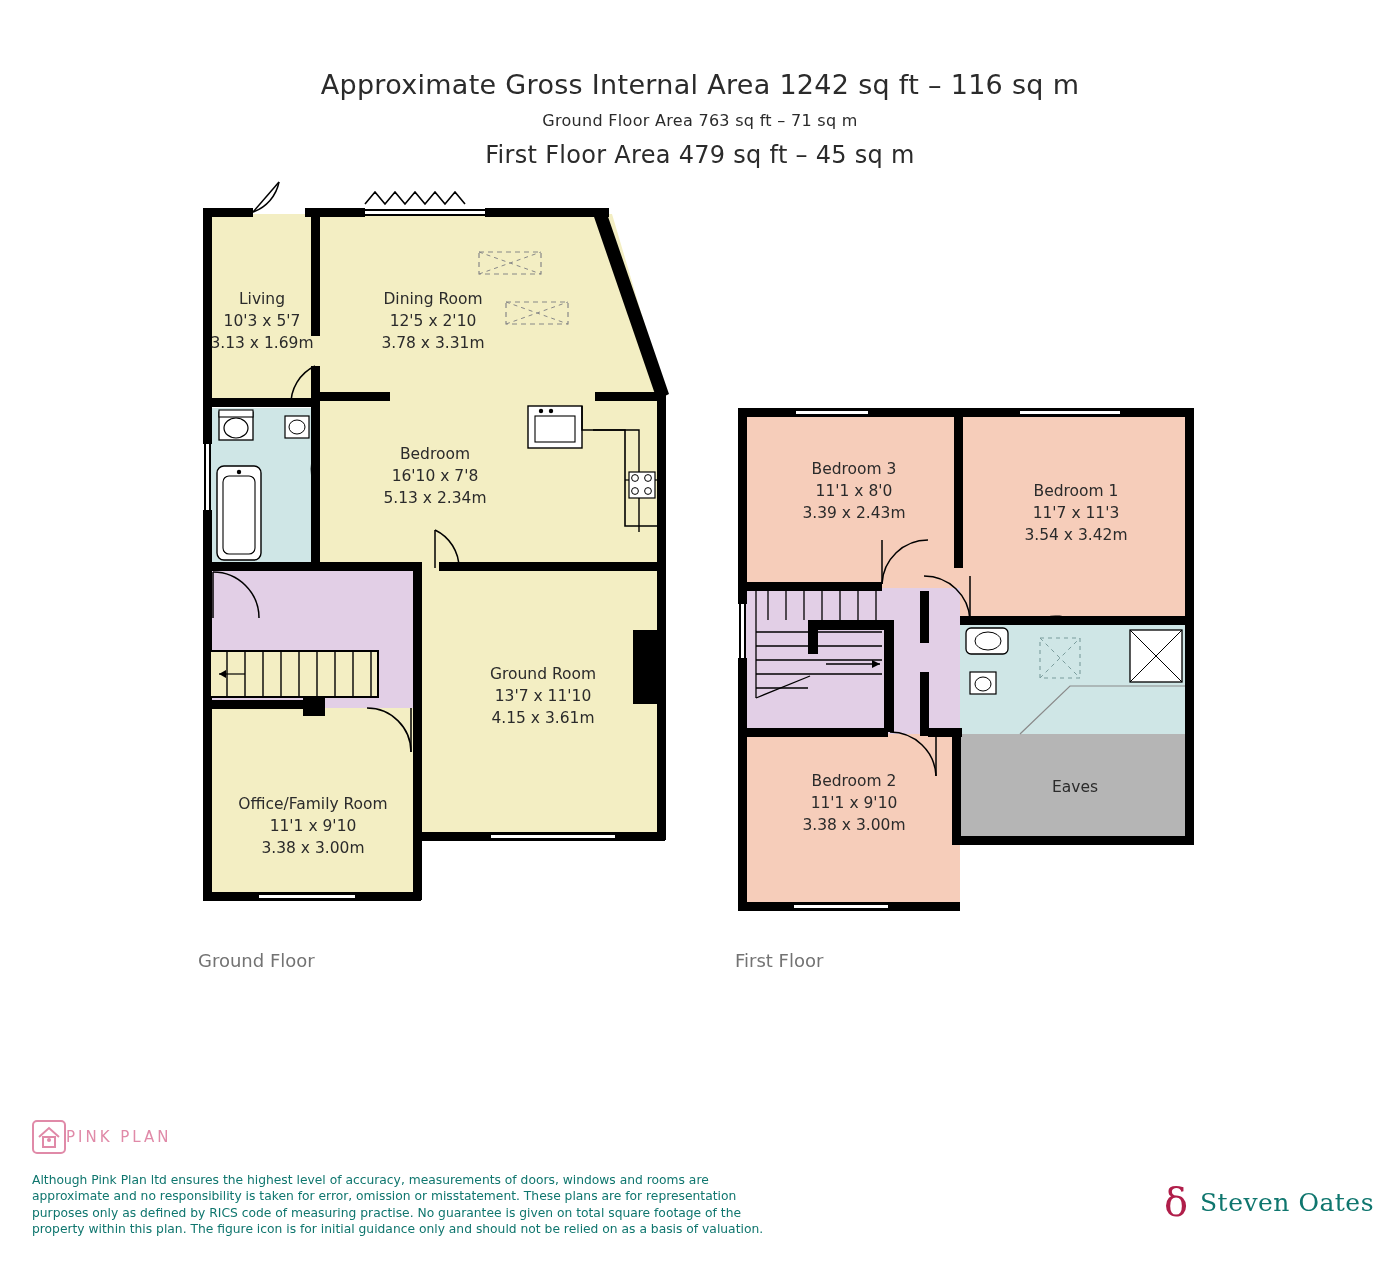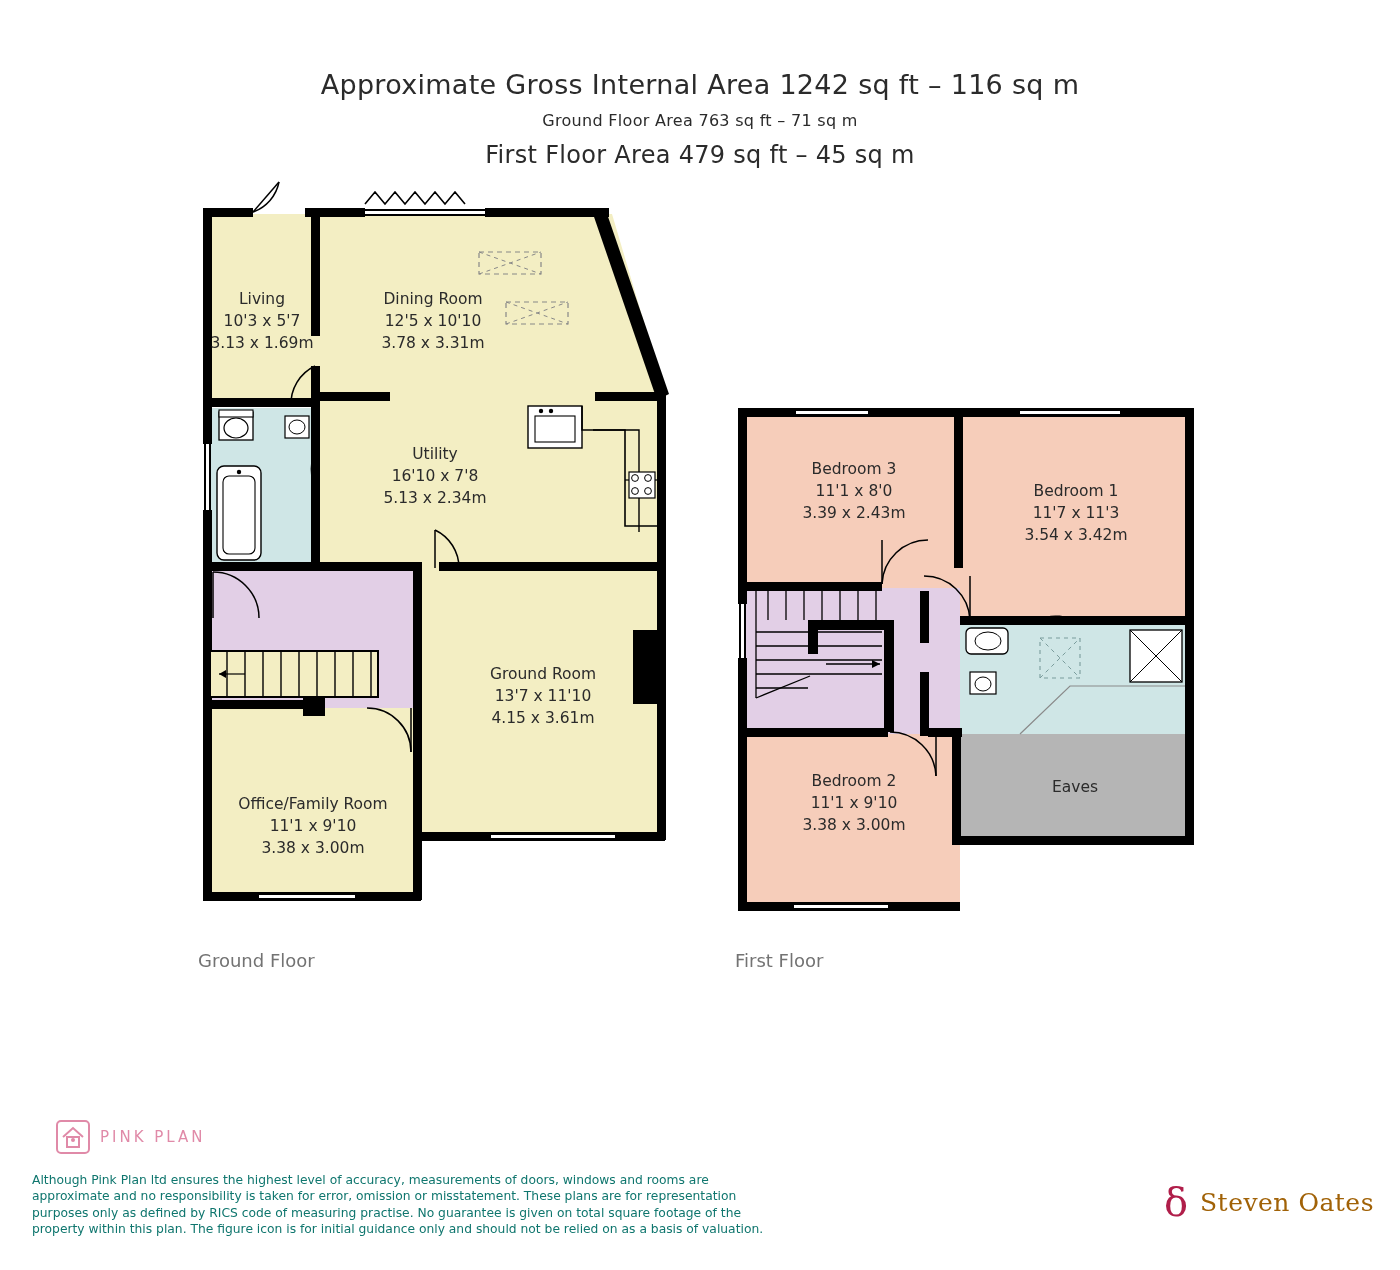--- a/index.html
+++ b/index.html
@@ -67,22 +67,20 @@
   .label .nm { display: block; }
   .label .d1 { display: block; }
   .label .d2 { display: block; }
 
   
   .footer-logo {
     position: absolute;
     left: 32px; top: 1120px;
     display: flex;
     align-items: center;
-    gap: 10px;
-    margin-left: 24px;
   }
   .footer-logo .txt {
     color: #e08aa8;
     font-size: 15px;
     letter-spacing: 3px;
     font-family: "DejaVu Sans", sans-serif;
   }
   .disclaimer {
     position: absolute;
     left: 32px; top: 1172px;
@@ -92,21 +90,21 @@
     color: #0f766e;
   }
   .brand {
     position: absolute;
     right: 26px; top: 1182px;
     display: flex;
     align-items: center;
     gap: 12px;
   }
   .brand .bmark { color: #b01e4a; font-size: 40px; line-height: 40px; font-family: "DejaVu Serif", serif; }
-  .brand .bname { color: #a16207; font-size: 25px; font-family: "DejaVu Serif", serif; letter-spacing: 0.5px; }
+  .brand .bname { color: #0f766e; font-size: 25px; font-family: "DejaVu Serif", serif; letter-spacing: 0.5px; }
 </style>
 </head>
 <body>
 
 <div class="header">
   <div class="line l1">Approximate Gross Internal Area 1242 sq ft – 116 sq m</div>
   <div class="line l2">Ground Floor Area 763 sq ft – 71 sq m</div>
   <div class="line l3">First Floor Area 479 sq ft – 45 sq m</div>
 </div>
 
@@ -229,25 +227,25 @@
     <path d="M14,208 L116,208" fill="none" stroke="#000" stroke-width="0"></path>
   </svg>
 
   <div class="label" style="left:8px; top:108px; width:118px;">
     <span class="nm">Living</span>
     <span class="d1">10'3 x 5'7</span>
     <span class="d2">3.13 x 1.69m</span>
   </div>
   <div class="label" style="left:148px; top:108px; width:180px;">
     <span class="nm">Dining Room</span>
-    <span class="d1">12'5 x 10'10</span>
+    <span class="d1">12'5 x 2'10</span>
     <span class="d2">3.78 x 3.31m</span>
   </div>
   <div class="label" style="left:140px; top:263px; width:200px;">
-    <span class="nm">Utility</span>
+    <span class="nm">Bedroom</span>
     <span class="d1">16'10 x 7'8</span>
     <span class="d2">5.13 x 2.34m</span>
   </div>
   <div class="label" style="left:243px; top:483px; width:210px;">
     <span class="nm">Ground Room</span>
     <span class="d1">13'7 x 11'10</span>
     <span class="d2">4.15 x 3.61m</span>
   </div>
   <div class="label" style="left:13px; top:613px; width:210px;">
     <span class="nm">Office/Family Room</span>

